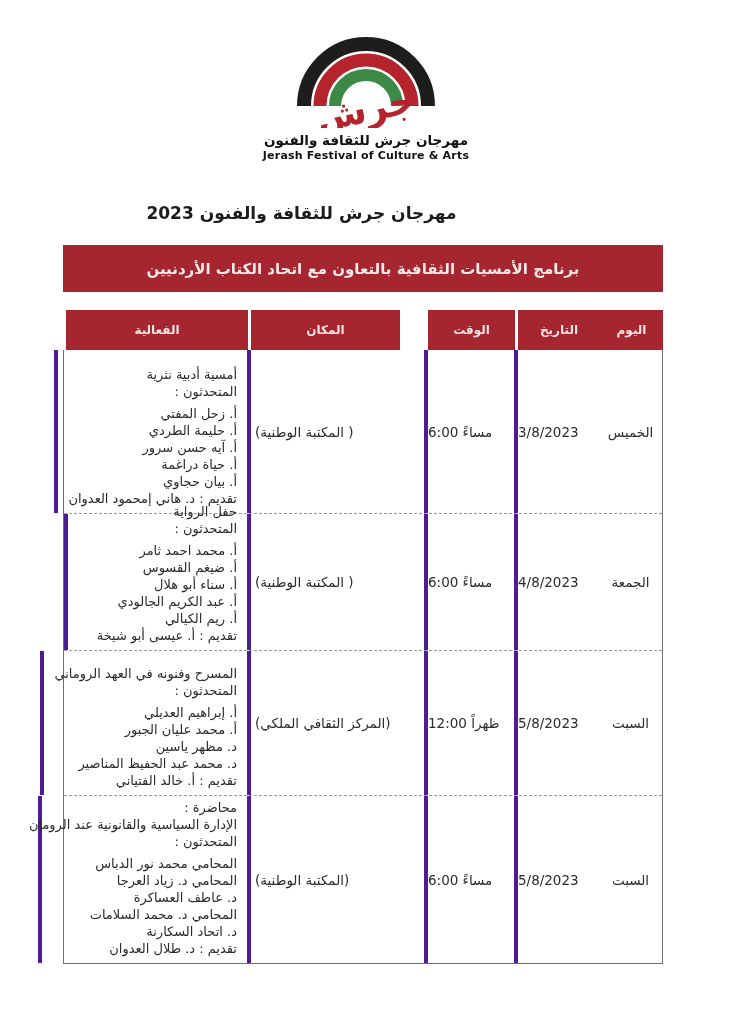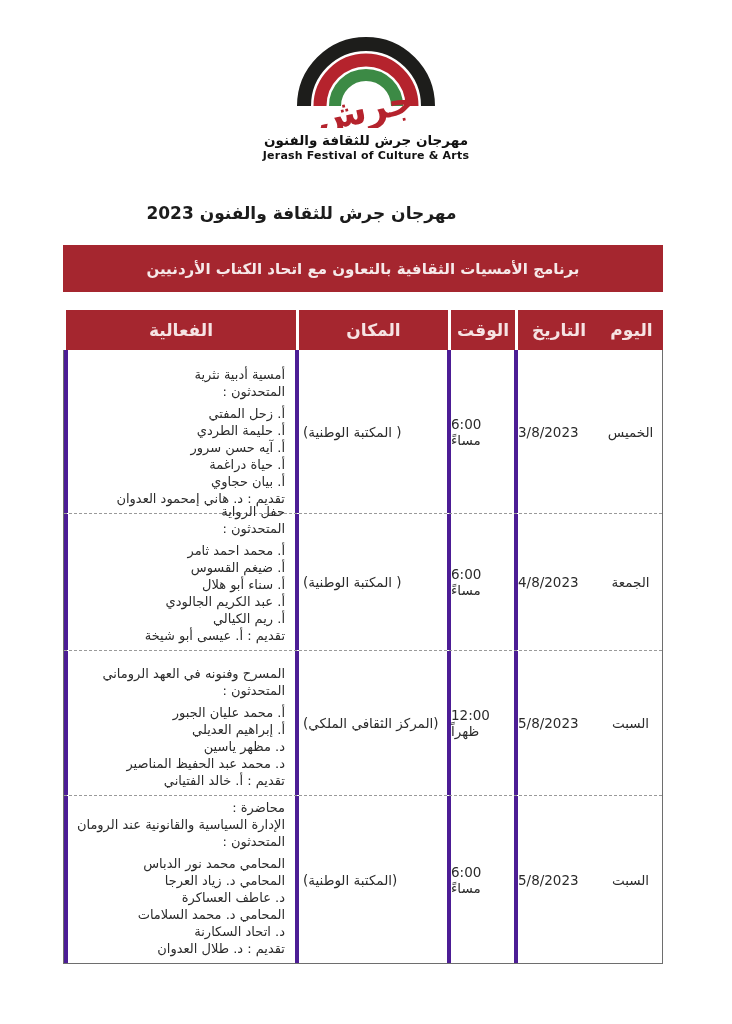--- a/index.html
+++ b/index.html
@@ -27,25 +27,25 @@
   .banner{position:absolute;top:245px;left:63px;width:600px;height:47px;background:var(--red);
     display:flex;align-items:center;justify-content:center;}
   .banner-text{color:#f6e9e9;font-weight:bold;font-size:15px;direction:rtl;}
 
   
   .ftable{position:absolute;top:310px;left:63px;width:600px;direction:rtl;}
   .trow{display:flex;direction:rtl;}
   .cell{flex:0 0 auto;}
   .c-day{width:63px;}
   .c-date{width:85px;}
-  .c-time{width:67px;}
+  .c-time{width:90px;margin-left:25px;}
   .c-venue{width:152px;}
   .c-activity{width:209px;flex:1 1 auto;}
 
-  .thead .cell{height:40px;background:var(--red);color:#f6e3e3;font-weight:bold;font-size:17px;
+  .thead .cell{height:40px;background:var(--red);color:#f6e3e3;font-weight:bold;font-size:12px;
     display:flex;align-items:center;justify-content:center;}
   .thead .cell + .cell{border-left:3px solid #fff;}
 
   .tbody{border:1px solid var(--line);border-top:none;}
   .tbody .trow + .trow{border-top:1px dashed var(--dash);}
   .tbody .trow:nth-of-type(1){height:163px;}
   .tbody .trow:nth-of-type(2){height:137px;}
   .tbody .trow:nth-of-type(3){height:145px;}
   .tbody .trow:nth-of-type(4){height:168px;}
   .tbody .cell{display:flex;align-items:center;justify-content:center;font-size:13.5px;}
@@ -138,22 +138,22 @@
     <div class="cell c-date">
             <span class="num">5/8/2023</span>
           </div>
     <div class="cell c-time">
             <span class="num">12:00 ظهراً</span>
           </div>
     <div class="cell c-venue">(المركز الثقافي الملكي)</div>
     <div class="cell c-activity">
             <div class="act-line">المسرح وفنونه في العهد الروماني</div>
             <div class="act-line gap-after">المتحدثون :</div>
+            <div class="act-line">أ. إبراهيم العديلي</div>
             <div class="act-line">أ. محمد عليان الجبور</div>
-            <div class="act-line">أ. إبراهيم العديلي</div>
             <div class="act-line">د. مظهر ياسين</div>
             <div class="act-line">د. محمد عبد الحفيظ المناصير</div>
             <div class="act-line">تقديم : أ. خالد الفتياني</div>
           </div>
   </div>
         <div class="trow">
     <div class="cell c-day">السبت</div>
     <div class="cell c-date">
             <span class="num">5/8/2023</span>
           </div>

